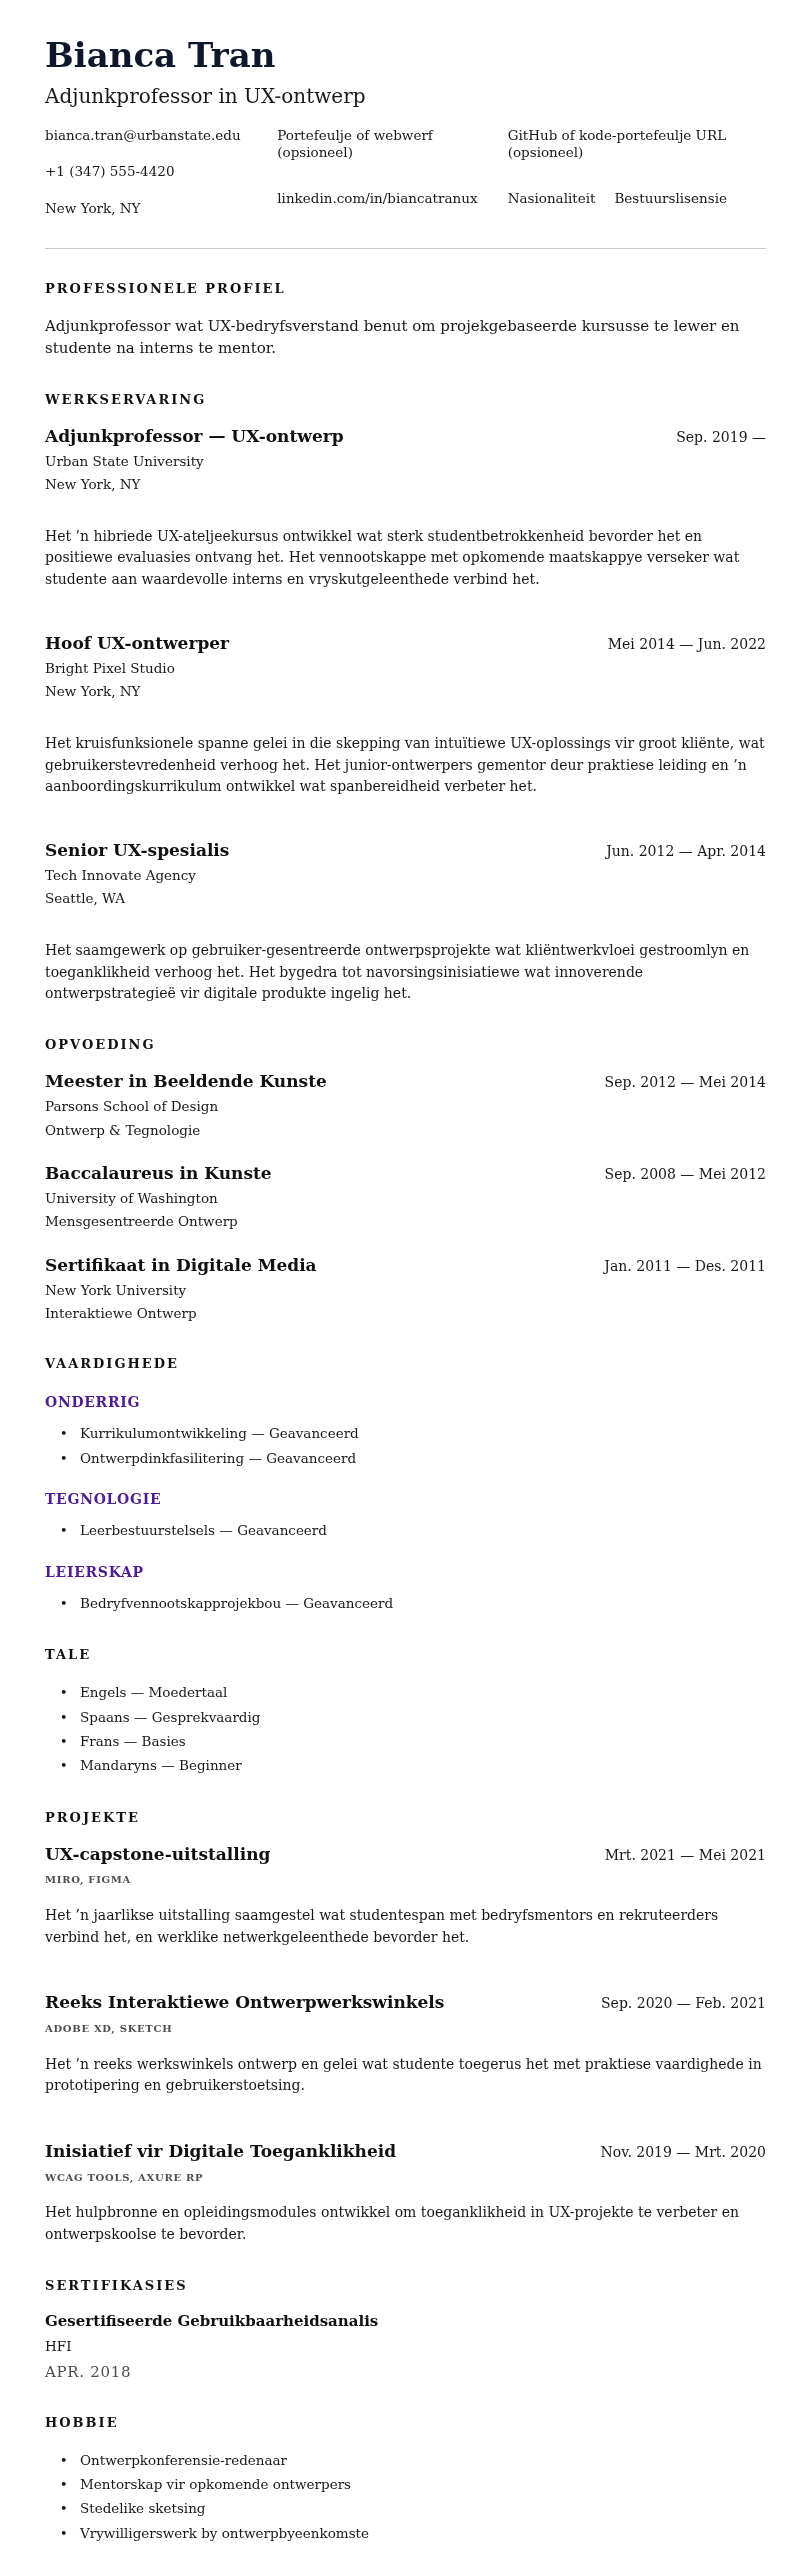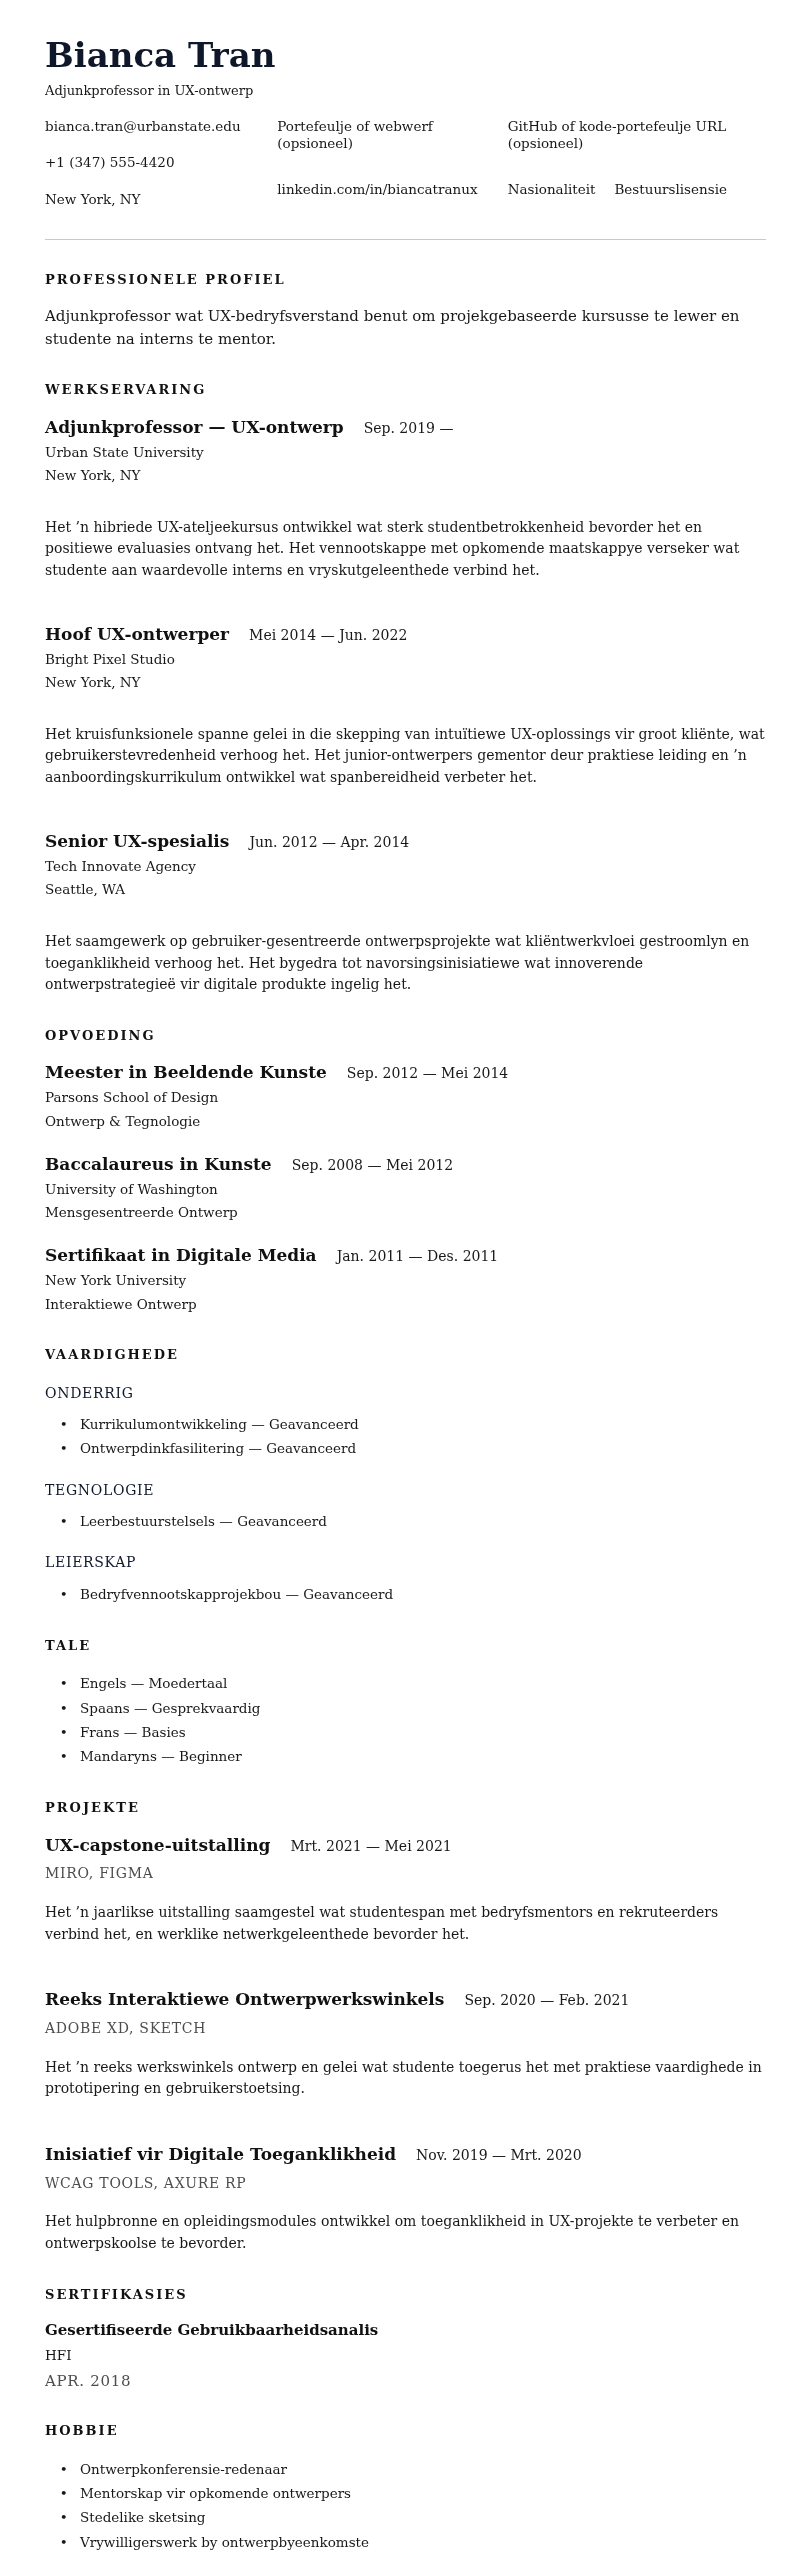--- a/index.html
+++ b/index.html
@@ -20,21 +20,21 @@
     background: #ffffff;
   }
   h1.name {
     font-size: 34px;
     font-weight: 700;
     margin: 0;
     line-height: 1.15;
     color: #0f172a;
   }
   p.subtitle {
-    font-size: 13px;
+    font-size: 20px;
     margin: 8px 0 4px 0;
     line-height: 1.3;
   }
   .contact {
     margin-top: 17.6px;
     display: flex;
     gap: 11.5px;
   }
   .contact-row {
     display: flex;
@@ -62,22 +62,23 @@
     margin: 0;
   }
   .entry {
     margin-bottom: 41px;
   }
   .entry:last-child {
     margin-bottom: 0;
   }
   .entry-head {
     display: flex;
+    justify-content: space-between;
     align-items: baseline;
-    gap: 20px;
+    gap: 8px;
   }
   .entry-head h3 {
     font-size: 17px;
     font-weight: 700;
     margin: 0;
     line-height: 1.35;
     color: #111;
   }
   .entry-head .dates {
     font-size: 14px;
@@ -92,24 +93,24 @@
   p.desc {
     font-size: 14px;
     line-height: 1.55;
     margin: 31px 0 0 0;
   }
   .edu-entry {
     margin-bottom: 21.6px;
   }
   h3.group-name {
     font-size: 14px;
-    font-weight: 400;
+    font-weight: 700;
     letter-spacing: 0.7px;
     margin: 20px 0 9.5px 0;
-    color: #0f172a;
+    color: #4c1d95;
     line-height: 1.35;
   }
   ul.bullets {
     list-style: none;
     margin: 4px;
     padding: 0;
   }
   ul.bullets li {
     position: relative;
     padding-left: 31px;
@@ -118,25 +119,26 @@
   }
   ul.bullets li::before {
     content: "\2022";
     position: absolute;
     left: 10.8px;
   }
   .proj-entry {
     margin-bottom: 43px;
   }
   p.tools {
-    font-size: 14px;
+    font-size: 10px;
     letter-spacing: 0.7px;
     color: #4d4d4d;
     margin: 6.8px 0 0 0;
     line-height: 1.5;
+    font-weight: bold;
   }
   .proj-entry p.desc {
     margin-top: 17.6px;
   }
   h3.cert-title {
     font-size: 15px;
     font-weight: 700;
     margin: 0;
     line-height: 1.35;
     color: #111;

